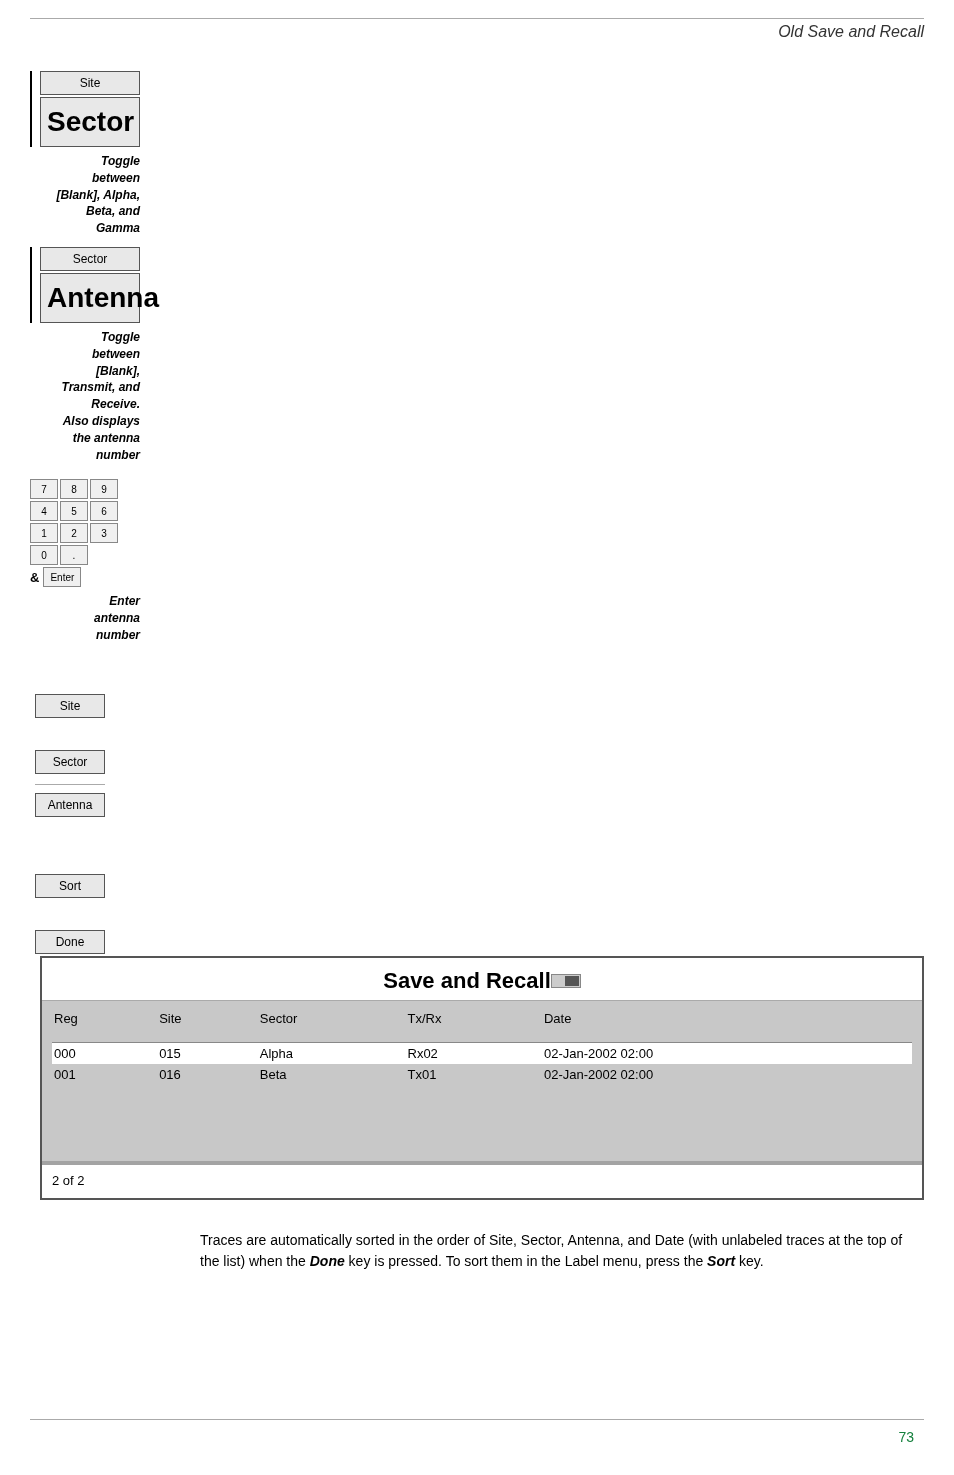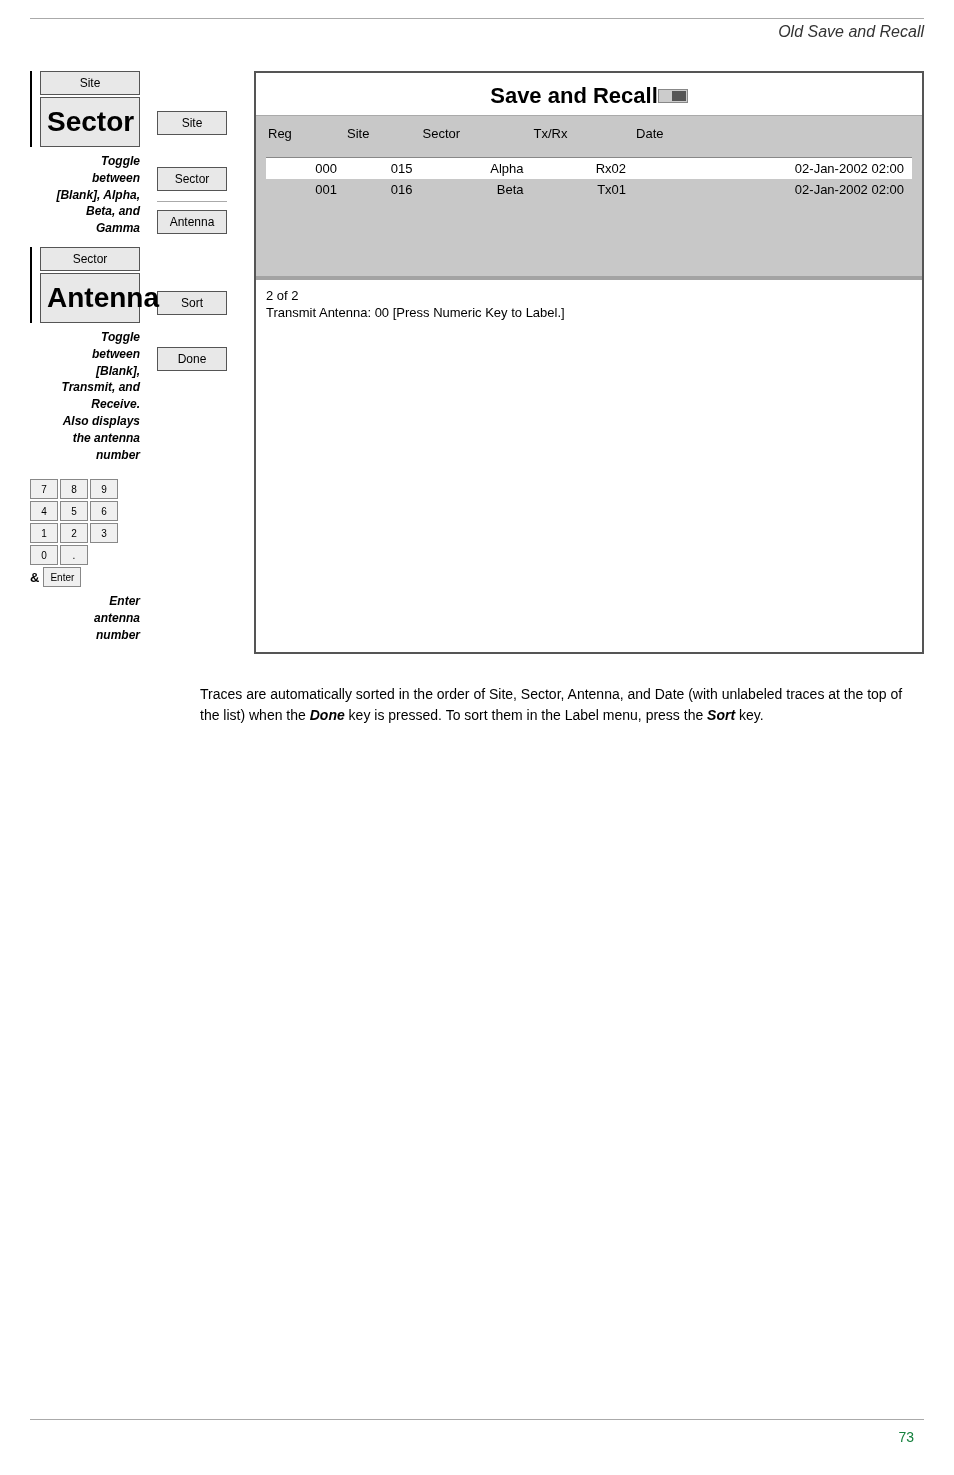--- a/index.html
+++ b/index.html
@@ -24,23 +24,23 @@
       text-align: right;
       padding: 4px 30px 0 0;
       font-style: italic;
       font-size: 16px;
       color: #333;
     }
 
     
     .main-content {
       display: flex;
-      flex-direction: row;
+      flex-direction: column;
       margin: 30px 30px 12px 30px;
-      gap: 12px;
+      gap: 0;
     }
 
     
     .left-sidebar {
       width: 110px;
       flex-shrink: 0;
       position: relative;
     }
 
     .sidebar-button {
@@ -184,21 +184,20 @@
       padding: 2px 8px 16px 2px;
       border-bottom: 1px solid #888;
       font-size: 13px;
       color: #000;
     }
 
     .dialog-table td {
       padding: 3px 8px 3px 2px;
       font-size: 13px;
       color: #000;
-      text-align: right;
     }
 
     .row-highlight {
       background: #fff;
     }
 
     .dialog-status-bar {
       padding: 8px 10px;
       font-size: 13px;
       color: #000;
@@ -405,21 +404,20 @@
             <td>Beta</td>
             <td>Tx01</td>
             <td>02-Jan-2002 02:00</td>
           </tr>
         </tbody>
       </table>
     </div>
 
     <div class="dialog-status-bar">
       <div class="status-line1">2 of 2</div>
-      <div>Transmit Antenna: 00 [Press Numeric Key to Label.]</div>
     </div>
   </div>
 
 </div>
 
 <div class="bottom-text-area">
   <p>Traces are automatically sorted in the order of Site, Sector, Antenna, and Date (with unlabeled traces at the top of the list) when the <strong><em>Done</em></strong> key is pressed. To sort them in the Label menu, press the <strong><em>Sort</em></strong> key.</p>
 </div>
 
 <div class="bottom-line"></div>

